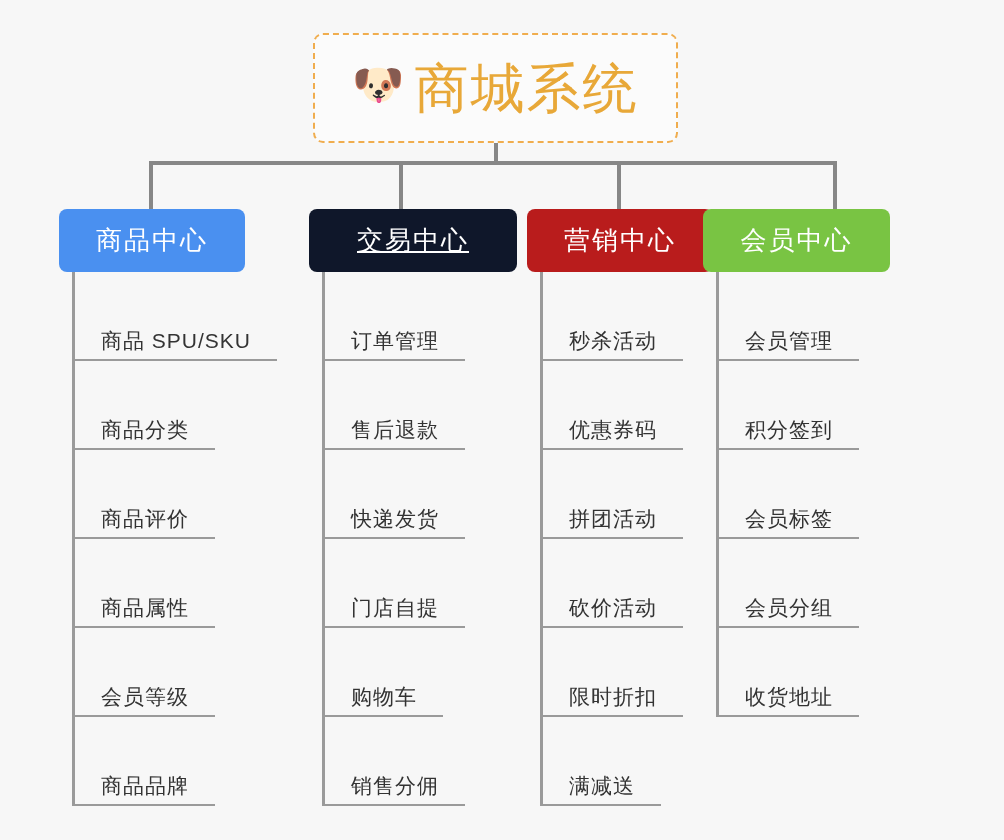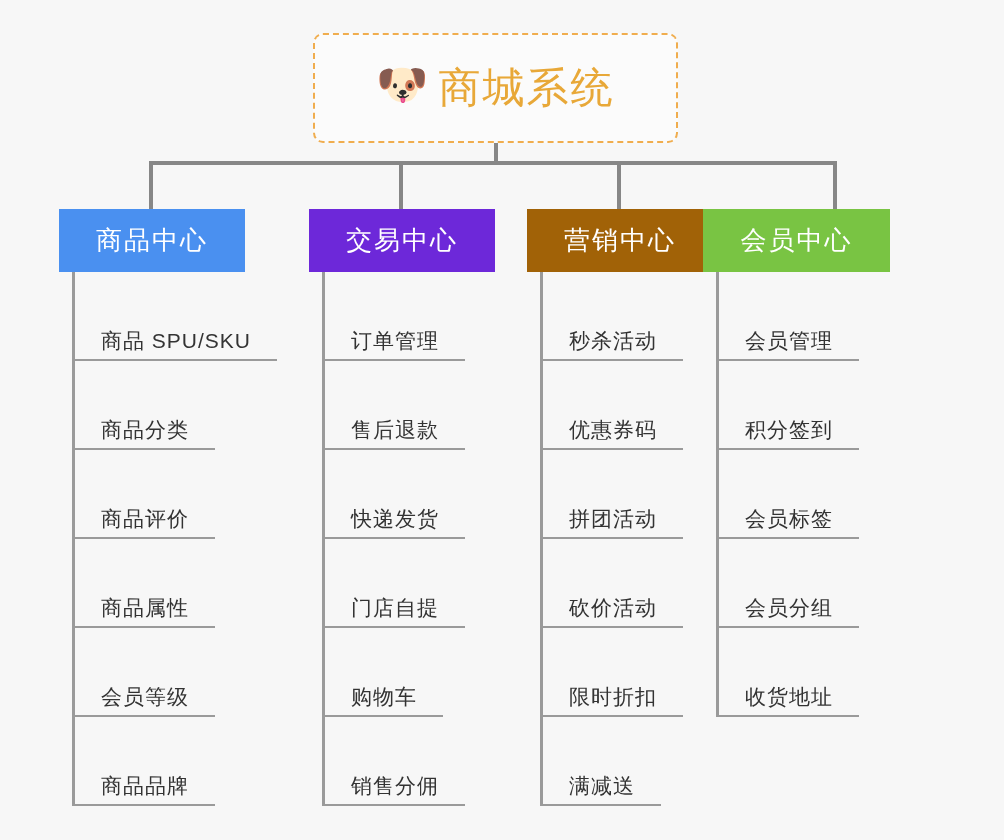--- a/index.html
+++ b/index.html
@@ -32,26 +32,25 @@
     gap: 14px;
   }
   #root-emoji {
     font-size: 42px;
     line-height: 1;
     width: 48px;
     height: 48px;
     display: block;
   }
   #root-title {
-    font-size: 42px;
+    font-size: 54px;
     color: #e8a838;
     letter-spacing: 2px;
     line-height: 1;
     white-space: nowrap;
-    font-family: Liberation Serif, serif;
   }
 
   
   .conn {
     position: absolute;
     background: #878787;
   }
   #conn-stem      { left: 494px; top: 143px;  width: 4px;  height: 20px; }
   #conn-bus       { left: 149px; top: 161px;  width: 686px; height: 4px; }
   .conn-drop      { top: 161px; width: 4px; height: 48px; }
@@ -66,32 +65,32 @@
     top: 209px;
   }
   #branch-0 { left: 59px;  }
   #branch-1 { left: 309px; }
   #branch-2 { left: 527px; }
   #branch-3 { left: 703px; }
 
   .branch-header {
     box-sizing: border-box;
     height: 63px;
-    border-radius: 0;
+    border-radius: 8px;
     display: flex;
     align-items: center;
     justify-content: center;
     color: #ffffff;
     font-size: 26px;
     letter-spacing: 2px;
     white-space: nowrap;
   }
   #branch-0 .branch-header { width: 186px; background: #4a90f0; }
-  #branch-1 .branch-header { width: 186px; background: #6d28d9; }
-  #branch-2 .branch-header { width: 186px; background: #a16207; }
+  #branch-1 .branch-header { width: 208px; background: #0f172a; text-decoration: underline; }
+  #branch-2 .branch-header { width: 186px; background: #b91c1c; }
   #branch-3 .branch-header { width: 187px; background: #79c443; }
 
   
   .leaf-list {
     position: relative;
     margin-left: 13px;
     padding-left: 0;
     border-left: 3px solid #9a9a9a;
   }
   .leaf {

